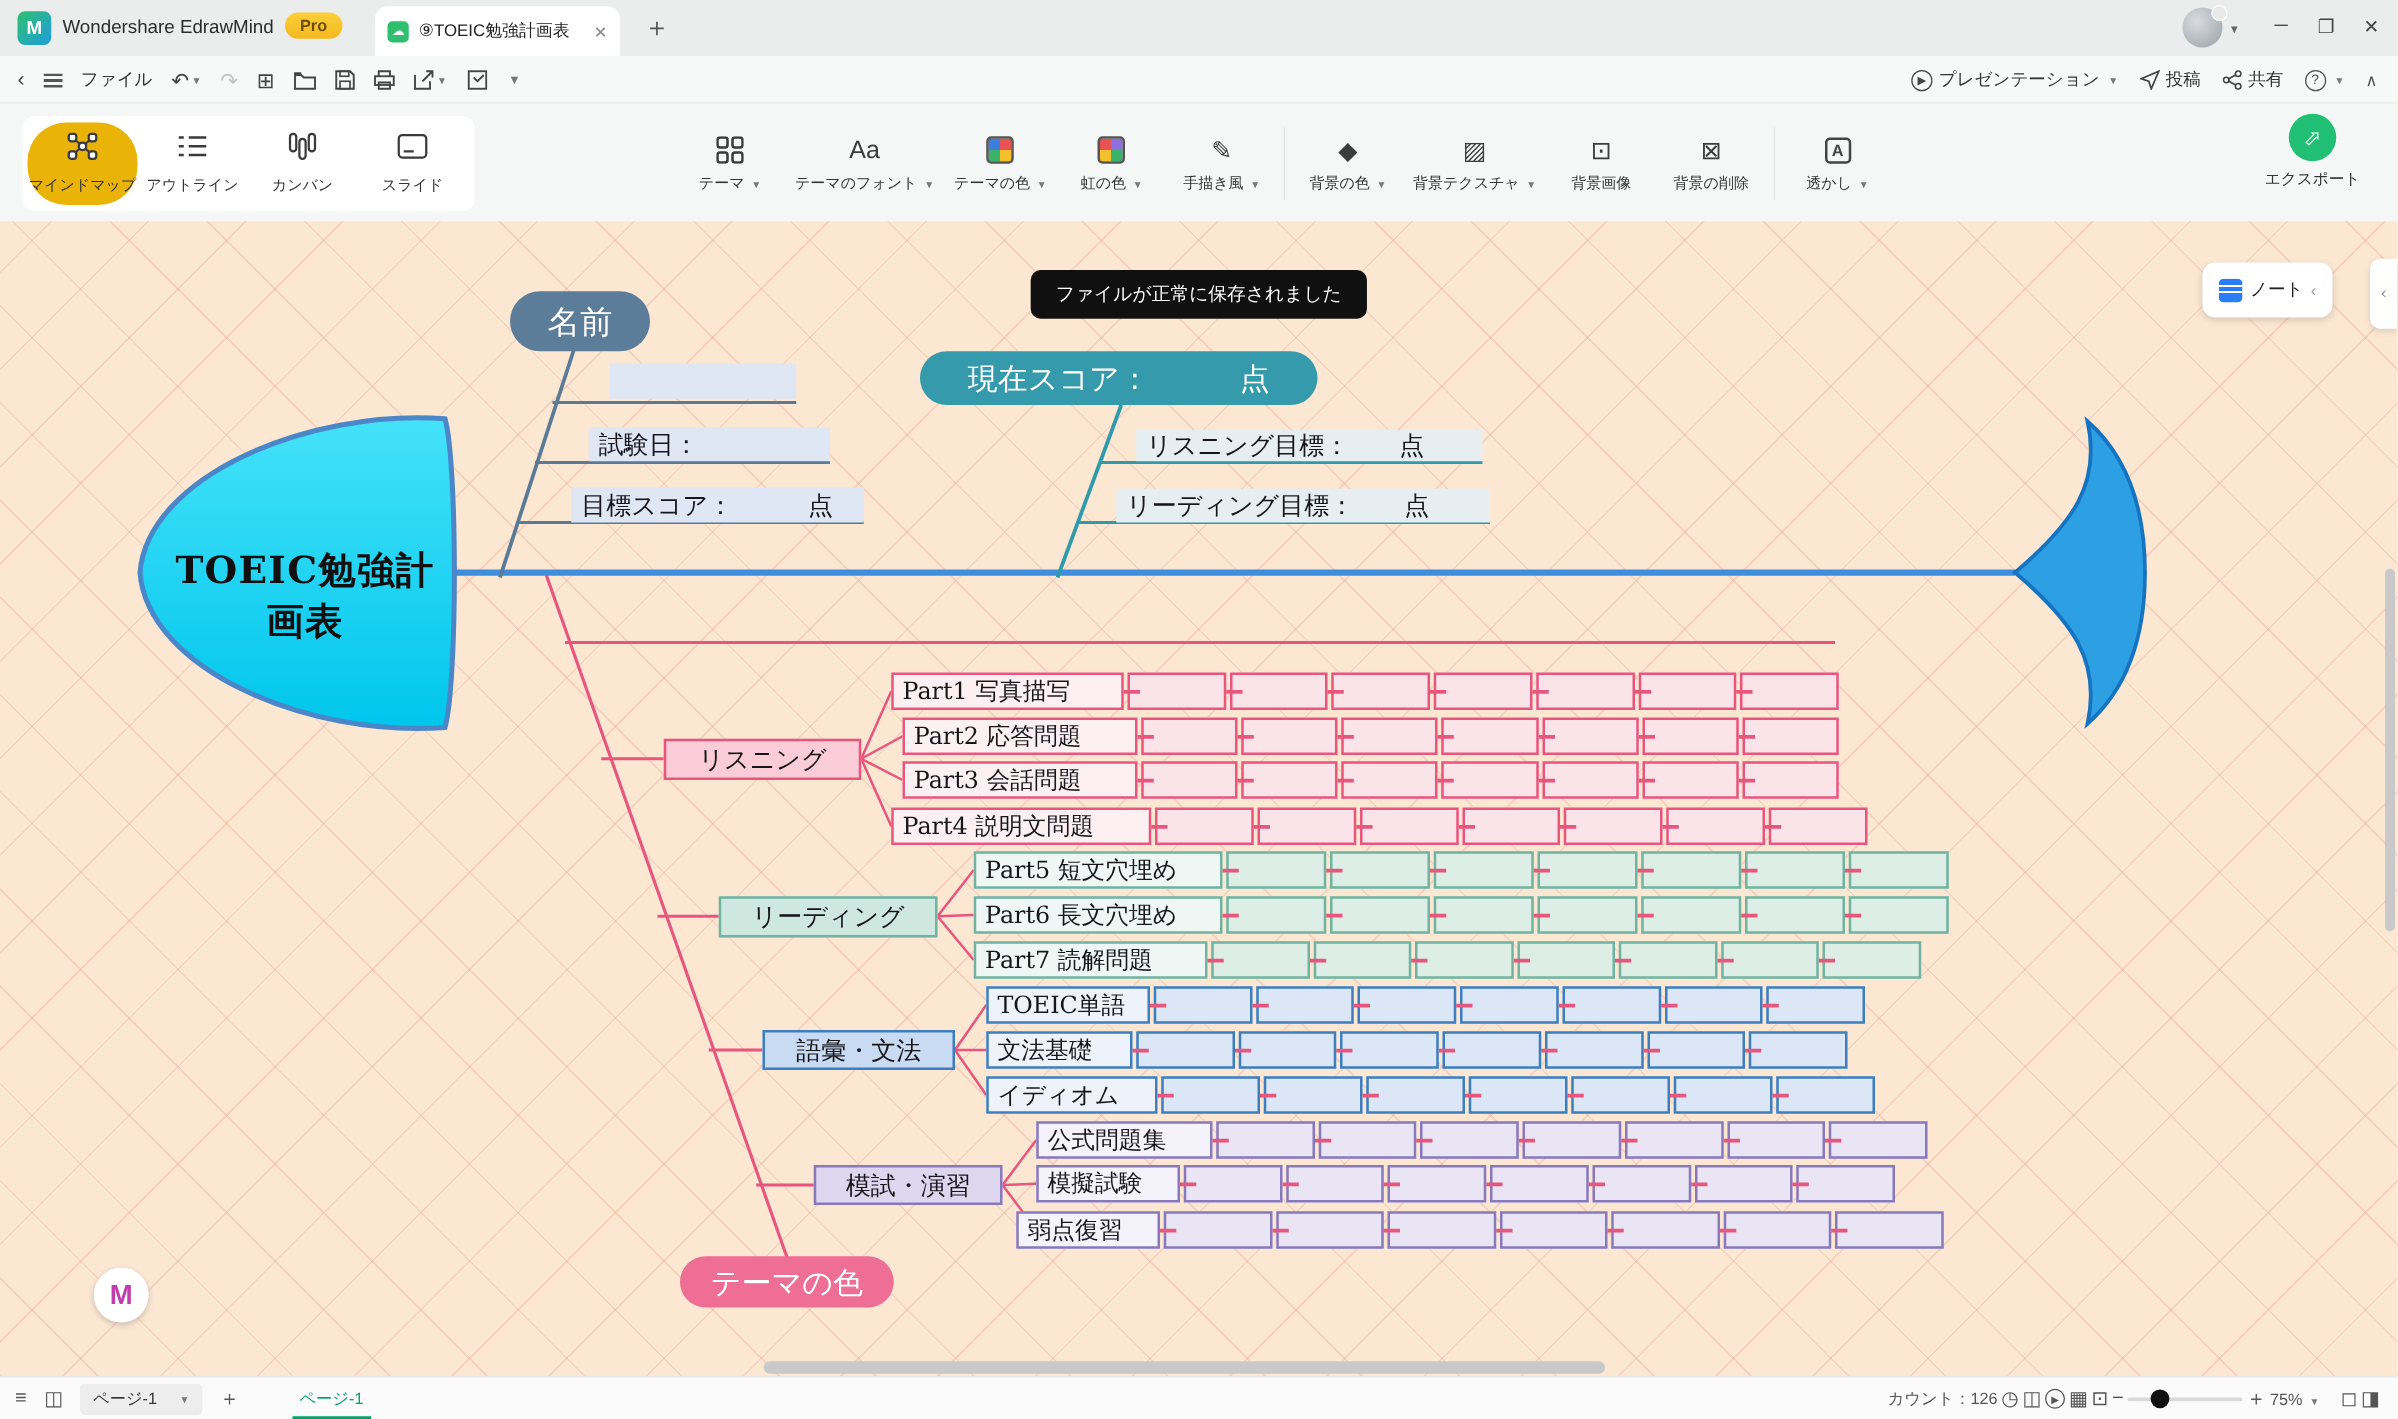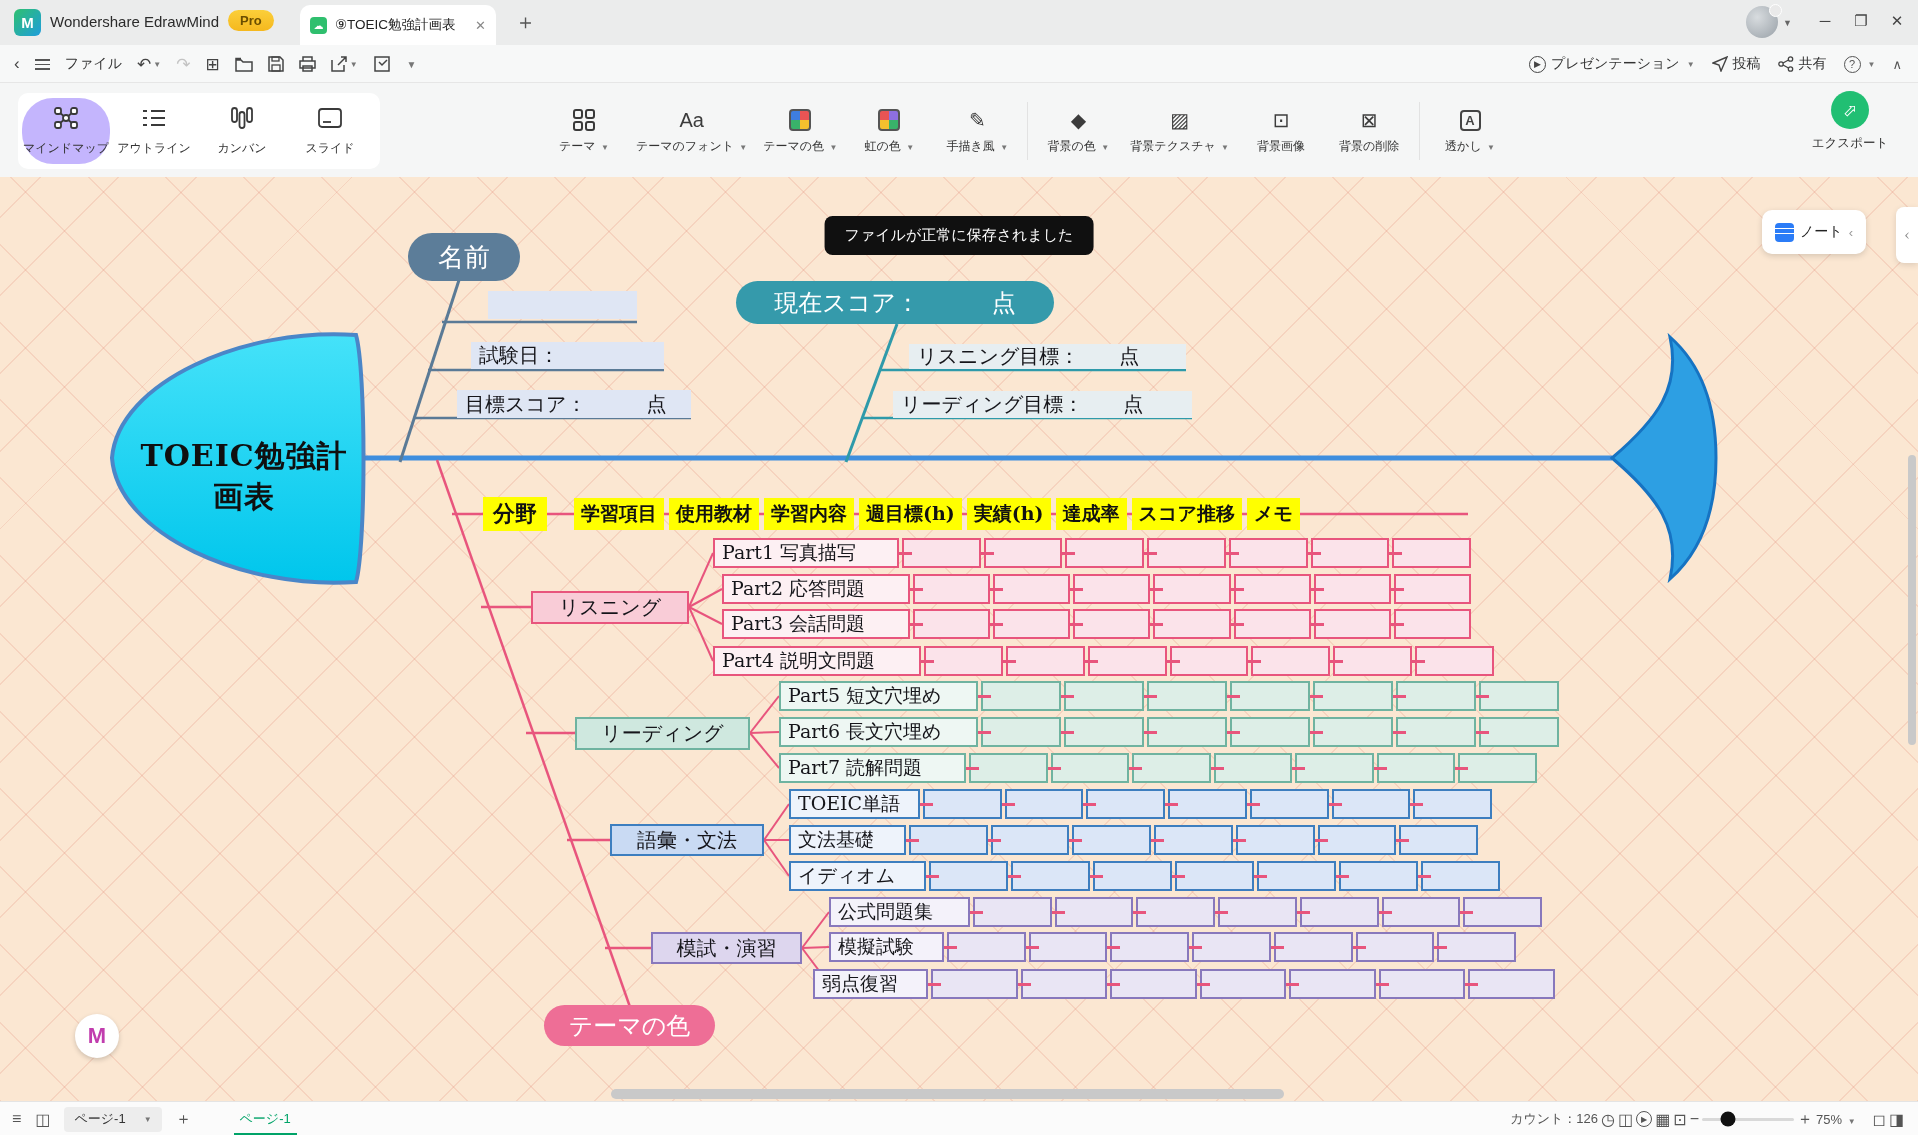--- a/index.html
+++ b/index.html
@@ -48,21 +48,21 @@
     display:flex; align-items:center; justify-content:center; color:#444; }
   .qcirc { width:17px; height:17px; border:1.4px solid #555; border-radius:50%; font-size:11px;
     display:flex; align-items:center; justify-content:center; color:#555; }
 
   
   .ribbon { position:absolute; left:0; top:83px; width:1918px; height:94px; background:#f5f6f6; }
   .viewcard { position:absolute; left:18px; top:10px; width:362px; height:76px; background:#fff; border-radius:10px;
     display:flex; align-items:center; padding:0 4px; }
   .vmode { width:88px; height:66px; border-radius:8px; display:flex; flex-direction:column; align-items:center;
     justify-content:center; gap:6px; }
-  .vmode.active { background:#c4b5fd;border-radius:31px; }
+  .vmode.active { background:#eab308;border-radius:31px; }
   .vmode .lbl { font-size:12px; color:#333; }
   .rtools { position:absolute; left:540px; top:6px; height:84px; display:flex; align-items:center; }
   .rtool { min-width:88px; padding:0 8px; height:80px; display:flex; flex-direction:column; align-items:center;
     justify-content:center; gap:5px; }
   .rtool .lbl { font-size:12px; color:#333; white-space:nowrap; }
   .ricon { height:26px; display:flex; align-items:center; justify-content:center; font-size:20px; color:#3c3c3c; }
   .colorgrid { width:22px; height:22px; border:2px solid #555; border-radius:4px;
     background:conic-gradient(#e85454 0 25%,#f5c02e 0 50%,#39b26a 0 75%,#3e7de0 0 100%); }
   .colorgrid2 { width:22px; height:22px; border:2px solid #555; border-radius:4px;
     background:conic-gradient(#8d6fe0 0 25%,#39b26a 0 50%,#f5c02e 0 75%,#e85454 0 100%); }
@@ -378,31 +378,20 @@
 
   <div class="pill node" style="left:408px;top:56px;width:112px;height:48px;border-radius:24px;background:#5c7d99;font-size:26px">名前</div>
   <div class="tbox node" style="left:488px;top:114px;width:149px;height:28px;background:#dfe6f4"></div>
   <div class="tbox node" style="left:471px;top:165px;width:193px;height:27px;background:#dfe6f4">試験日：</div>
   <div class="tbox node" style="left:457px;top:213px;width:234px;height:28px;background:#dfe6f4">目標スコア：　　　点</div>
 
   <div class="pill node" style="left:736px;top:104px;width:318px;height:43px;border-radius:22px;background:#359aab;font-size:24px">現在スコア：　　　点</div>
   <div class="tbox node" style="left:909px;top:167px;width:277px;height:25px;background:#e7eef1">リスニング目標：　　点</div>
   <div class="tbox node" style="left:893px;top:214px;width:299px;height:27px;background:#e7eef1">リーディング目標：　　点</div>
 
-  <div class="hrow" id="fish-header">
-      <div class="hitem">分野</div>
-      <div class="hitem">学習項目</div>
-      <div class="hitem">使用教材</div>
-      <div class="hitem">学習内容</div>
-      <div class="hitem">週目標(h)</div>
-      <div class="hitem">実績(h)</div>
-      <div class="hitem">達成率</div>
-      <div class="hitem">スコア推移</div>
-      <div class="hitem">メモ</div>
-    </div>
 
   <div id="fish-groups">
       <div class="catbox node" style="position: absolute; left: 531px; top: 414px; width: 158px; height: 33px; background: rgb(249, 204, 215); border-color: rgb(232, 85, 125);">リスニング</div>
       <div class="catbox node" style="position: absolute; left: 575px; top: 540px; width: 175px; height: 33px; background: rgb(207, 232, 223); border-color: rgb(111, 179, 160);">リーディング</div>
       <div class="catbox node" style="position: absolute; left: 610px; top: 647px; width: 154px; height: 32px; background: rgb(201, 218, 243); border-color: rgb(61, 126, 191);">語彙・文法</div>
       <div class="catbox node" style="position: absolute; left: 651px; top: 755px; width: 151px; height: 32px; background: rgb(221, 214, 238); border-color: rgb(136, 120, 188);">模試・演習</div>
       <div class="frow" style="left: 713px; top: 361px; width: 758px; height: 30px;">
         <div class="flabel" style="width: 186px; background: rgb(253, 240, 243); border-color: rgb(232, 85, 125);">Part1 写真描写</div>
         <div class="fcell" style="background: rgb(251, 227, 234); border-color: rgb(232, 85, 125);"></div>
         <div class="fcell" style="background: rgb(251, 227, 234); border-color: rgb(232, 85, 125);"></div>

